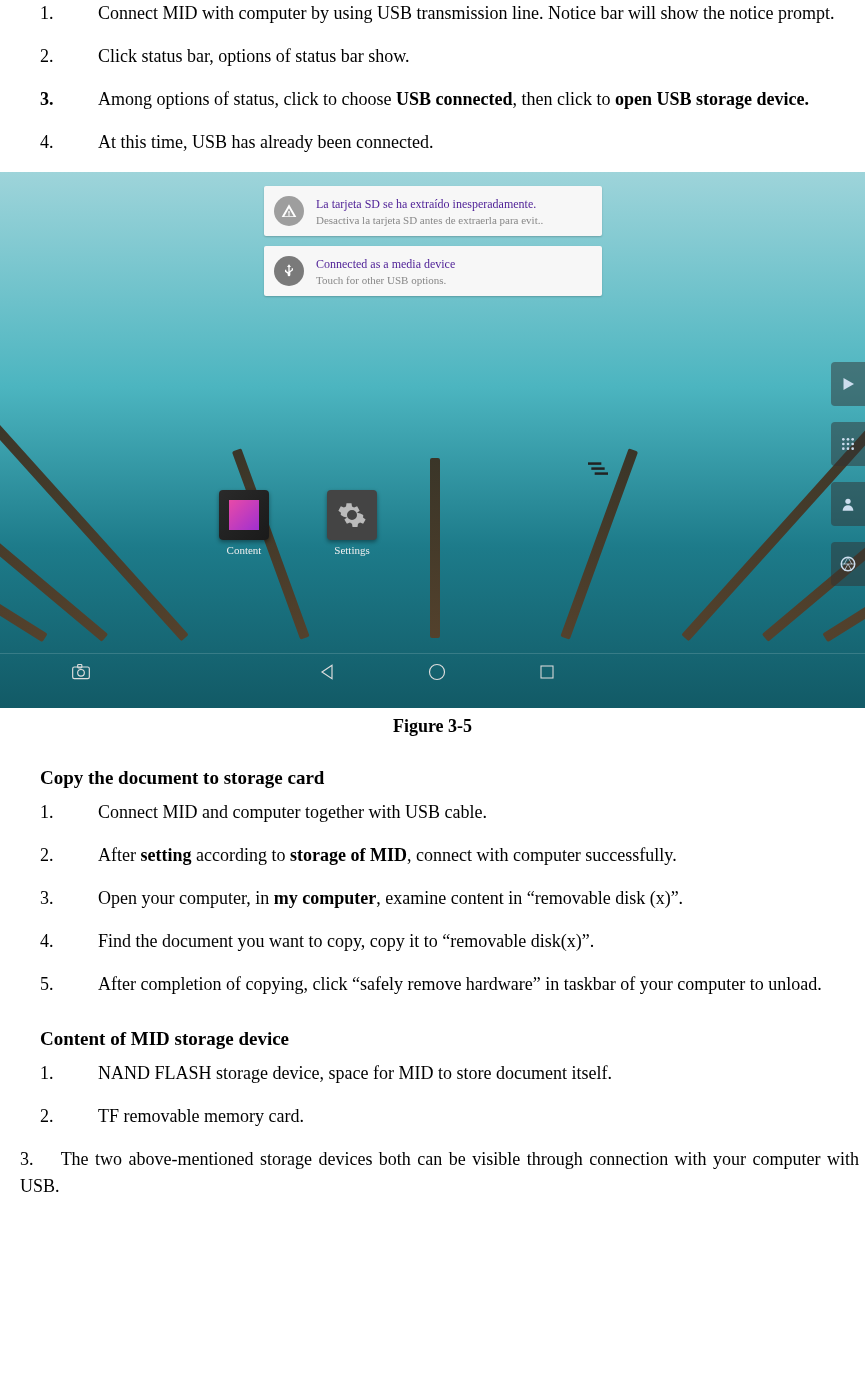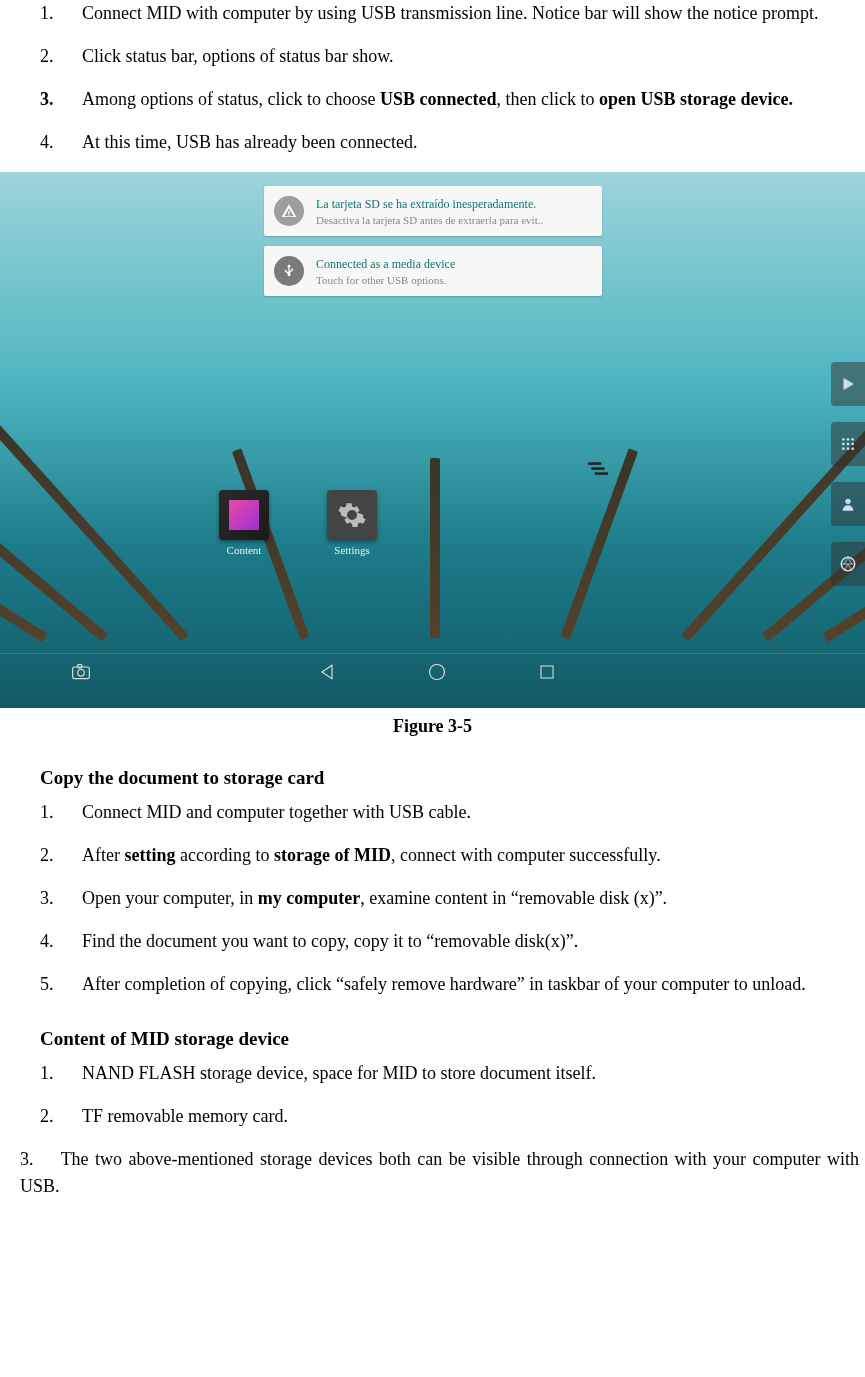--- a/index.html
+++ b/index.html
@@ -24,20 +24,21 @@
     margin-bottom: 16px;
     line-height: 1.5;
   }
   ol.main-list > li .num {
     width: 42px;
     flex-shrink: 0;
   }
   ol.main-list > li .txt {
     flex: 1;
     text-align: justify;
+    margin-left: 16px;
   }
   .bold { font-weight: bold; }
   .figure-caption {
     text-align: center;
     font-weight: bold;
     margin: 8px 0 30px 0;
   }
   .section-title {
     font-weight: bold;
     font-size: 19px;
@@ -114,21 +115,21 @@
     align-items:center;
     box-shadow:0 1px 2px rgba(0,0,0,0.2);
   }
   .notif-icon {
     width:30px; height:30px; border-radius:50%;
     background:#9e9e9e; flex-shrink:0;
     display:flex; align-items:center; justify-content:center;
     color:#fff;
   }
   .notif-card.usb .notif-icon { background:#7a7a7a; }
-  .notif-title { font-size:12px; color:#0f766e; }
+  .notif-title { font-size:12px; color:#4c1d95; }
   .notif-sub { font-size:11px; color:#888; margin-top:2px; }
   .notif-body { flex:1; overflow:hidden; }
 
   
   .side-tab {
     position:absolute;
     right:0;
     width:34px; height:44px;
     background:rgba(50,50,50,0.5);
     border-radius:4px 0 0 4px;

